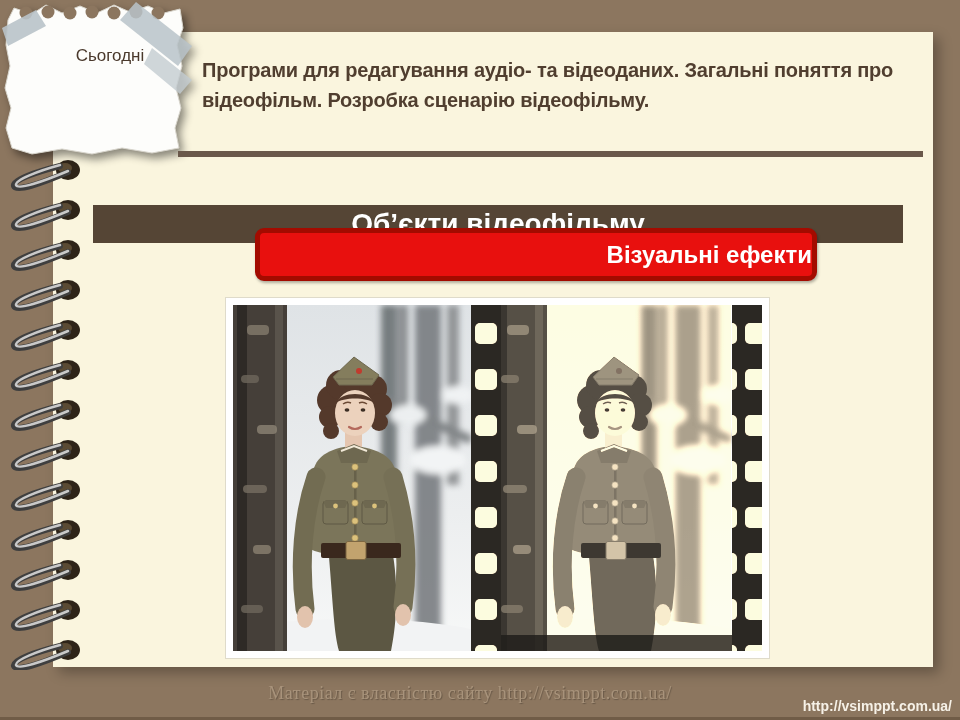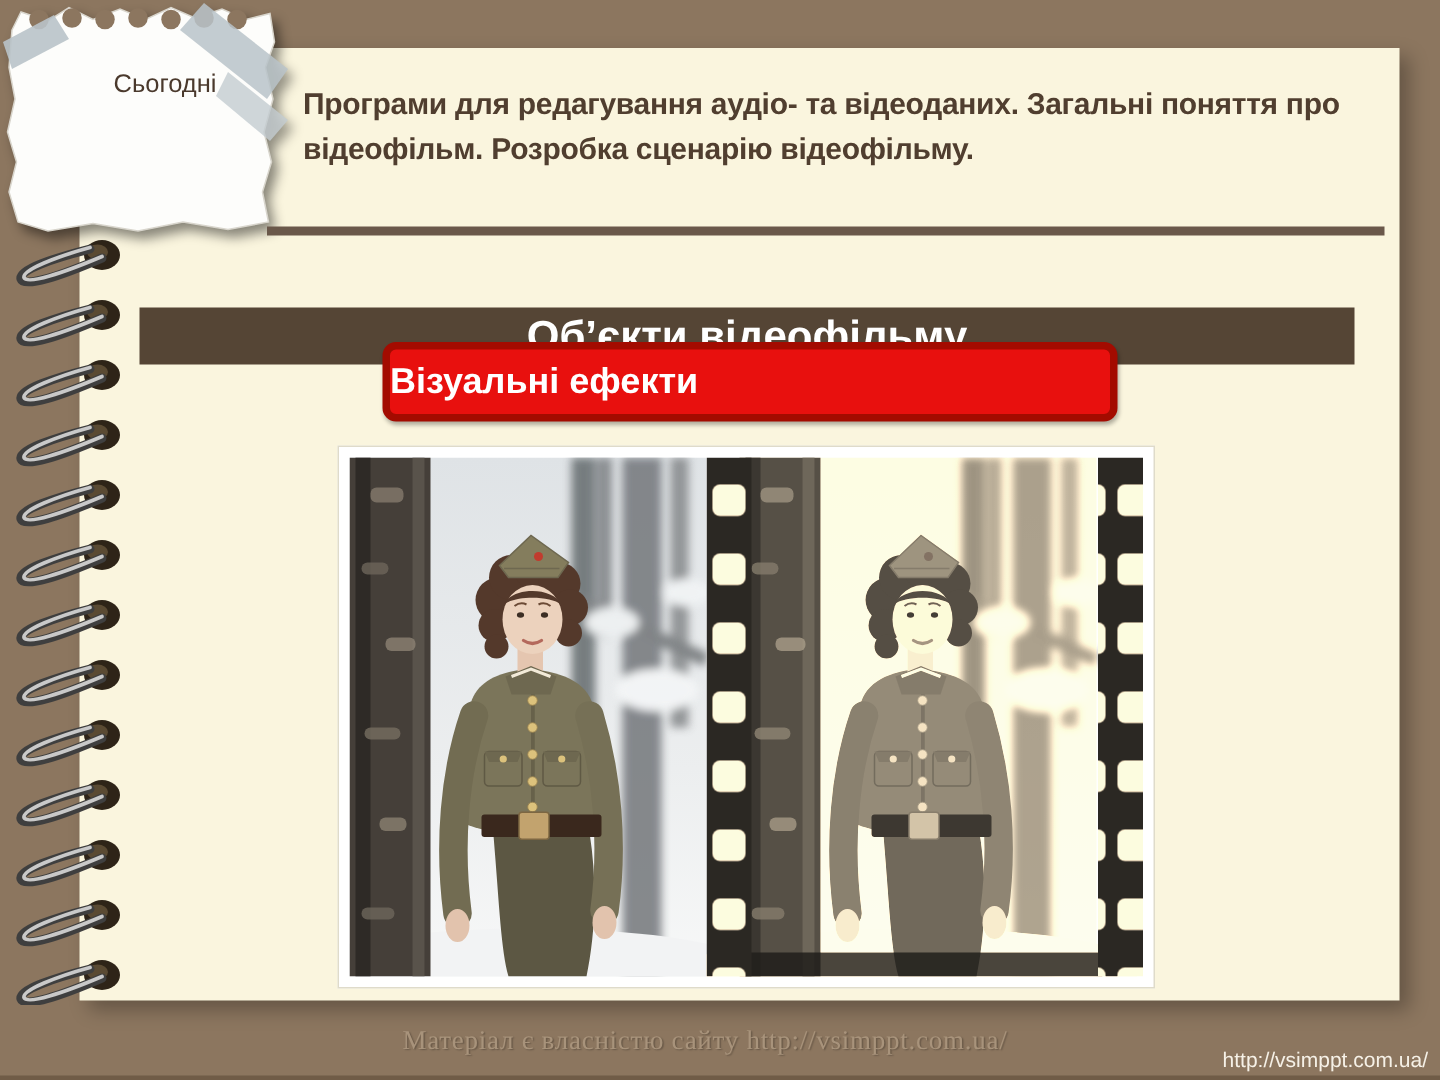--- a/index.html
+++ b/index.html
@@ -20,34 +20,34 @@
   .note-date{position:absolute;left:0px;top:78px;width:184px;text-align:center;
              font-size:27px;font-weight:bold;color:#4a392c;letter-spacing:0.5px;}
 
   .title{position:absolute;left:202px;top:55px;width:728px;font-size:20px;font-weight:bold;
          color:#503e2f;line-height:1.5;letter-spacing:-0.2px;}
   .rule{position:absolute;left:178px;top:151px;width:745px;height:6px;background:#6a584a;}
 
   .banner{position:absolute;left:93px;top:183px;width:810px;height:38px;background:#554535;
           display:flex;align-items:center;justify-content:center;color:#fff;
           font-size:28px;font-weight:bold;margin-top:22px;}
-  .redbox{position:absolute;left:255px;top:228px;width:490px;height:53px;background:#e8100e;
+  .redbox{position:absolute;left:255px;top:228px;width:562px;height:53px;background:#e8100e;
           border:5px solid #a30b00;border-radius:9px;box-sizing:border-box;
-          display:flex;align-items:center;justify-content:flex-start;color:#fff;
+          display:flex;align-items:center;justify-content:flex-end;color:#fff;
           font-size:24px;font-weight:bold;box-shadow:1px 2px 3px rgba(0,0,0,0.3);}
 
   .figure{position:absolute;left:225px;top:297px;width:545px;height:362px;background:#ffffff;
           border:1px solid #dfdbca;box-sizing:border-box;padding:7px;display:flex;}
   .figure svg{display:block;}
   .sepia{filter:sepia(0.9) saturate(0.65) contrast(0.95) brightness(1.02);}
 
   .copyright{position:absolute;left:0;top:683px;width:940px;text-align:center;
              font-family:"Liberation Serif",serif;font-size:18px;color:#a8937b;
              text-shadow:1px 1px 1px rgba(0,0,0,0.25);letter-spacing:0.5px;}
-  .site-url{position:absolute;right:8px;top:698px;font-size:14px;color:#f6f1e7;}
+  .site-url{position:absolute;right:8px;top:698px;font-size:14px;color:#f6f1e7;font-weight:bold;}
   .defs-holder{position:absolute;width:0;height:0;overflow:hidden;}
 </style>
 </head>
 <body>
 
 <div class="slide">
 
   <svg class="defs-holder" aria-hidden="true">
     <defs>
       <linearGradient id="wintergrad" x1="0" y1="0" x2="0" y2="1">

